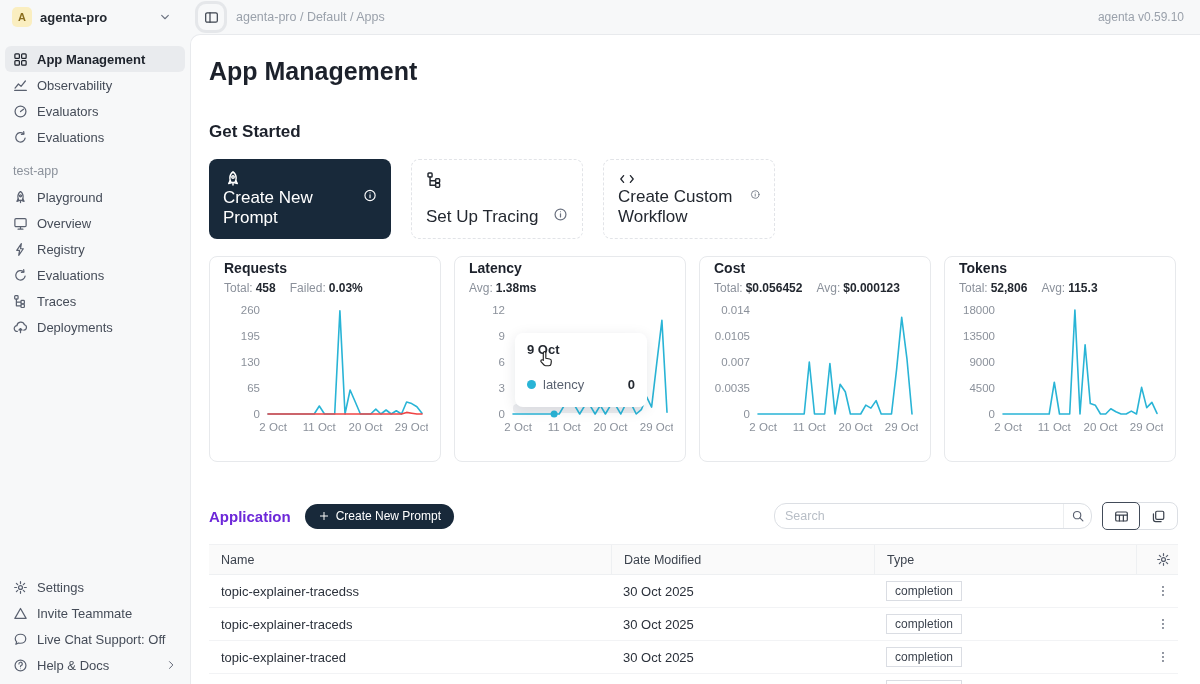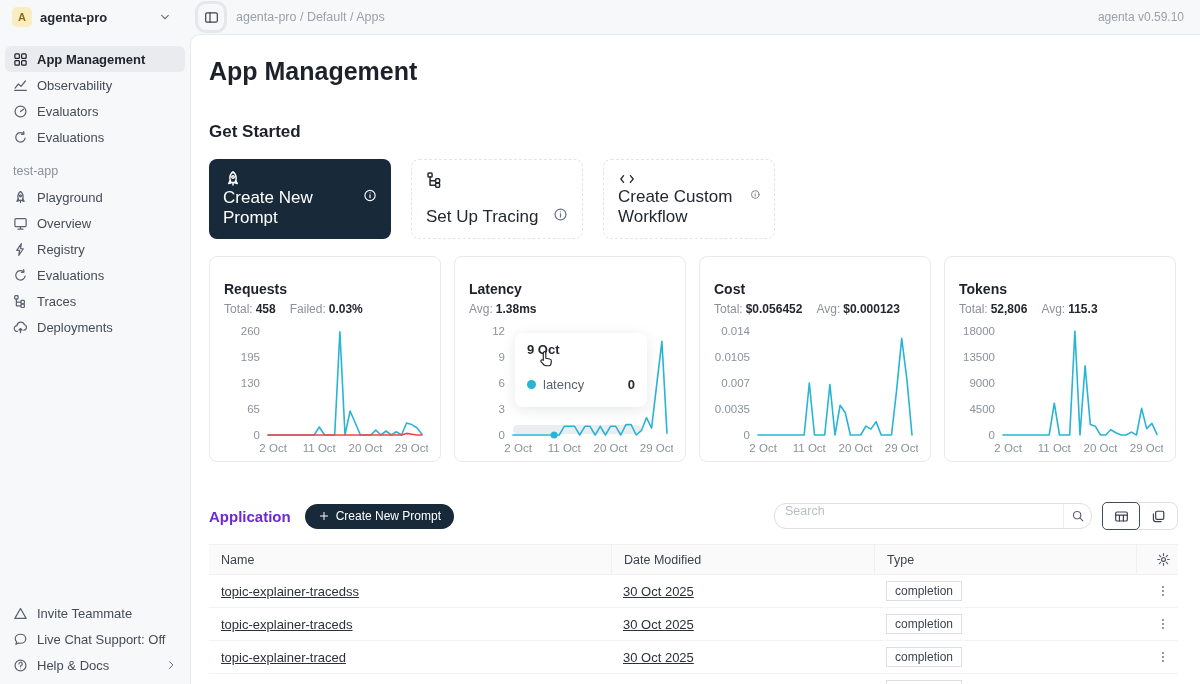--- a/index.html
+++ b/index.html
@@ -50,21 +50,21 @@
   .gs-card { height:80px; border-radius:8px; padding:11px 14px; display:flex; flex-direction:column;
              justify-content:space-between; cursor:pointer; }
   .gs-dark { width:182px; background:#18293a; color:#fff; }
   .gs-light { width:172px; border:1px dashed #e2e4e8; color:#232830; }
   .gs-label-row { display:flex; align-items:flex-start; justify-content:space-between; font-size:17px; font-weight:500; }
   .gs-light .gs-info { color:#6b7280; }
 
   
   .chart-row { display:flex; gap:13px; margin-top:17px; }
   .chart-card { width:232px; height:206px; border:1px solid #e7e9ec; border-radius:8px;
-                padding:24px 14px; position:relative; background:#fff; }
+                padding:3px 14px; position:relative; background:#fff; }
   .cc-title { font-size:14px; font-weight:600; color:#1c212b; }
   .cc-stats { display:flex; gap:14px; margin-top:5px; font-size:12px; color:#8b919b; }
   .cc-stats b { color:#232830; font-weight:600; margin-left:3px; }
   .chart-box { margin-top:9px; }
   .chart-box svg text { font-family:"Liberation Sans","DejaVu Sans",sans-serif; }
 
   .tooltip { position:absolute; left:60px; top:76px; width:132px; height:74px; background:#fff;
              border-radius:8px; box-shadow:0 3px 14px rgba(20,30,50,.10); padding:9px 12px; z-index:3; }
   .tt-date { font-size:13px; font-weight:600; color:#232830; }
   .tt-row { display:flex; align-items:center; gap:7px; margin-top:20px; }
@@ -74,21 +74,21 @@
   .cursor-glyph { position:absolute; left:84px; top:93px; z-index:4; }
 
   
   .app-header { display:flex; align-items:center; margin-top:40px; }
   .app-title { font-size:15px; font-weight:600; color:#6d28d9; }
   .create-btn { margin-left:14px; display:flex; align-items:center; gap:6px; background:#18293a; color:#fff;
                 border:none; border-radius:14px; height:25px; padding:0 13px; font-size:12px; cursor:pointer;
                 font-family:inherit; }
   .right-tools { margin-left:auto; display:flex; align-items:center; }
   .search-box { width:318px; height:26px; border:1px solid #dcdfe4; border-radius:12px; background:#fff;
-                display:flex; align-items:flex-start; overflow:hidden; }
+                display:flex; align-items:center; overflow:hidden; }
   .search-box input { flex:1; border:none; outline:none; padding:0 10px; font-size:12.5px; color:#232830;
                       font-family:inherit; background:transparent; }
   .search-box input::placeholder { color:#b8bec6; }
   .search-suffix { width:28px; height:100%; display:flex; align-items:center; justify-content:center;
                    color:#5a6170; border-left:1px solid #eceef0; cursor:pointer; }
   .segmented { margin-left:10px; height:28px; border:1px solid #dcdfe4; border-radius:8px; background:#fff;
                display:flex; align-items:stretch; }
   .seg { width:38px; display:flex; align-items:center; justify-content:center; color:#3c434e; cursor:pointer; }
   .seg.active { border:1.5px solid #424b59; border-radius:5px; margin:-1px; background:#fff; }
 
@@ -97,21 +97,21 @@
   .thead { display:flex; align-items:stretch; height:30px; background:#fafafa; font-size:12.5px;
            color:#3c434e; font-weight:500; border-bottom:1px solid #eef0f2; }
   .thead > div { display:flex; align-items:center; padding-left:12px; }
   .thead > div + div { border-left:1px solid #eef0f2; }
   .col-name { flex:0 0 402px; }
   .col-date { flex:0 0 263px; }
   .col-type { flex:0 0 262px; }
   .col-actions { flex:1; justify-content:center; display:flex; align-items:center; color:#5a6170; }
   .trow { display:flex; align-items:center; height:33px; border-bottom:1px solid #f2f3f5; font-size:13px;
           color:#2b313b; cursor:pointer; }
-  .trow > div { padding-left:12px;text-decoration:underline; }
+  .trow > div { padding-left:12px; }
   .badge { display:inline-block; border:1px solid #dadde3; border-radius:0; padding:2px 8px;
            font-size:12px; color:#3c434e; background:#fff; }
   .kebab { color:#6b7280; display:flex; justify-content:center; align-items:center; }
 </style>
 </head>
 <body>
 
 <div class="topbar">
   <div class="workspace">
     <span class="avatar">A</span>
@@ -207,20 +207,27 @@
   </div>
   <div class="side-item">
     <svg class="ic" width="15" height="15" viewBox="0 0 16 16">
         <path d="M4.6 12.2a3.1 3.1 0 0 1-.4-6.2 4.1 4.1 0 0 1 8-.9 2.9 2.9 0 0 1-.7 5.7"></path>
         <path d="M8 13.6V9.2M6.4 10.7 8 9.1l1.6 1.6"></path>
       </svg>
     <span>Deployments</span>
   </div>
 
   <div class="side-footer">
+    <div class="side-item">
+      <svg class="ic" width="15" height="15" viewBox="0 0 16 16">
+          <circle cx="8" cy="8" r="2.1"></circle>
+          <path d="M8 1.8v2M8 12.2v2M1.8 8h2M12.2 8h2M3.6 3.6 5 5M11 11l1.4 1.4M12.4 3.6 11 5M5 11l-1.4 1.4"></path>
+        </svg>
+      <span>Settings</span>
+    </div>
     <div class="side-item">
       <svg class="ic" width="15" height="15" viewBox="0 0 16 16">
           <path d="M8 2.6 14 13.2H2z"></path>
         </svg>
       <span>Invite Teammate</span>
     </div>
     <div class="side-item">
       <svg class="ic" width="15" height="15" viewBox="0 0 16 16">
           <path d="M13.6 7.2c0 2.7-2.5 4.8-5.6 4.8-.7 0-1.4-.1-2-.3l-2.9 1.4.8-2.6C2.9 9.6 2.4 8.5 2.4 7.2c0-2.7 2.5-4.8 5.6-4.8s5.6 2.1 5.6 4.8z"></path>
         </svg>

